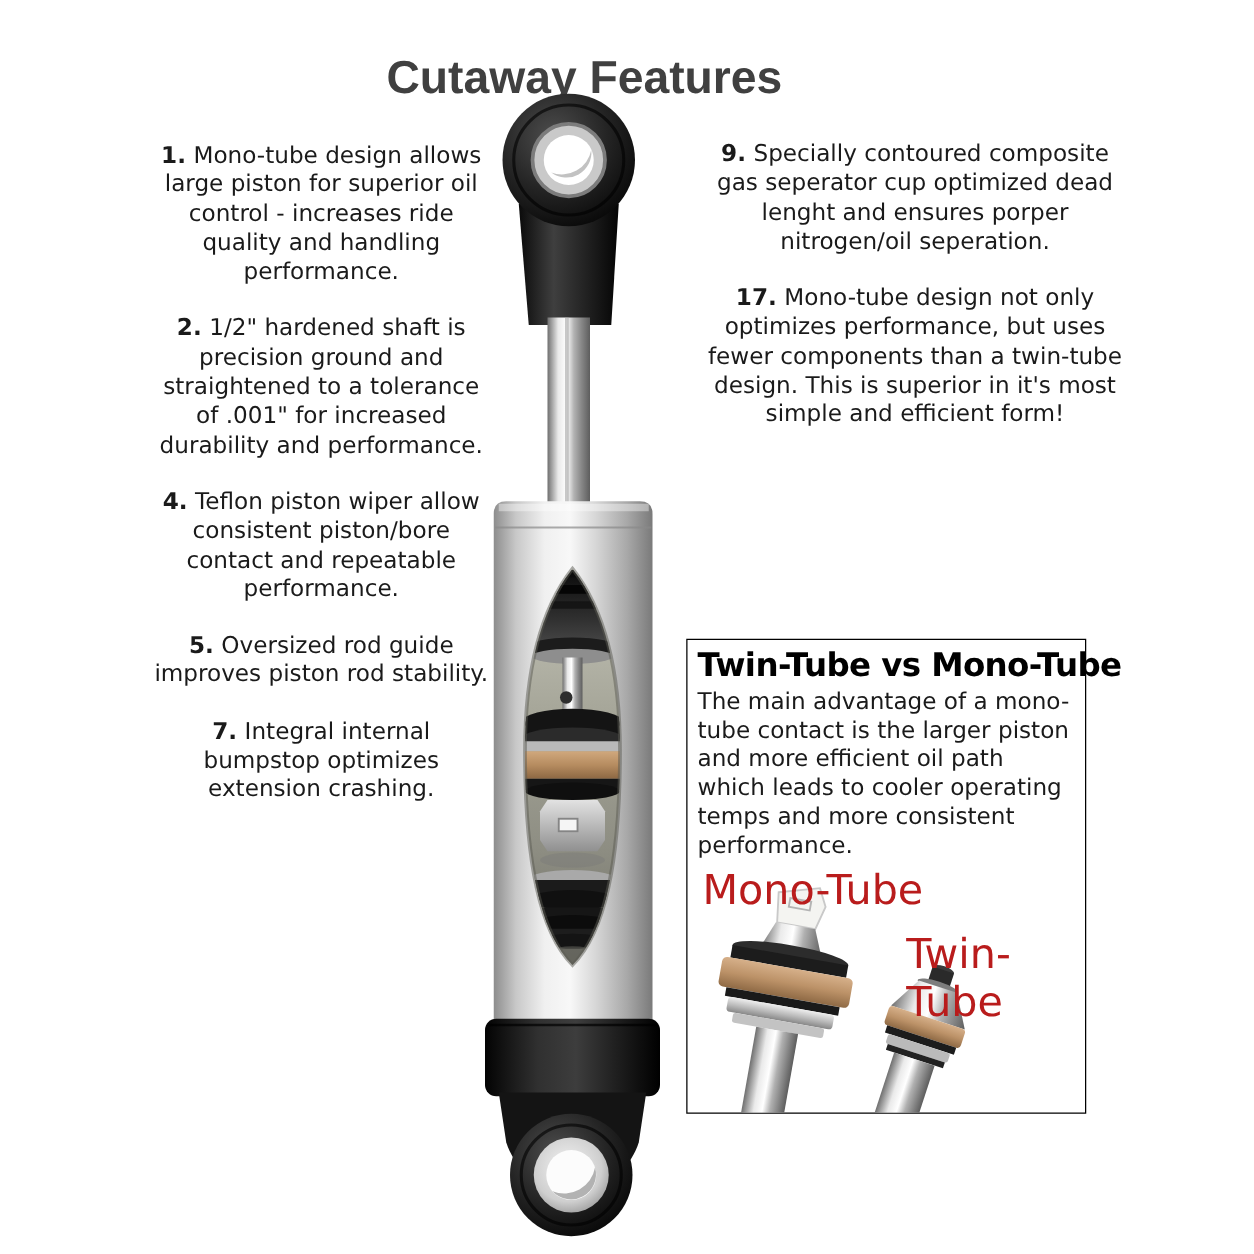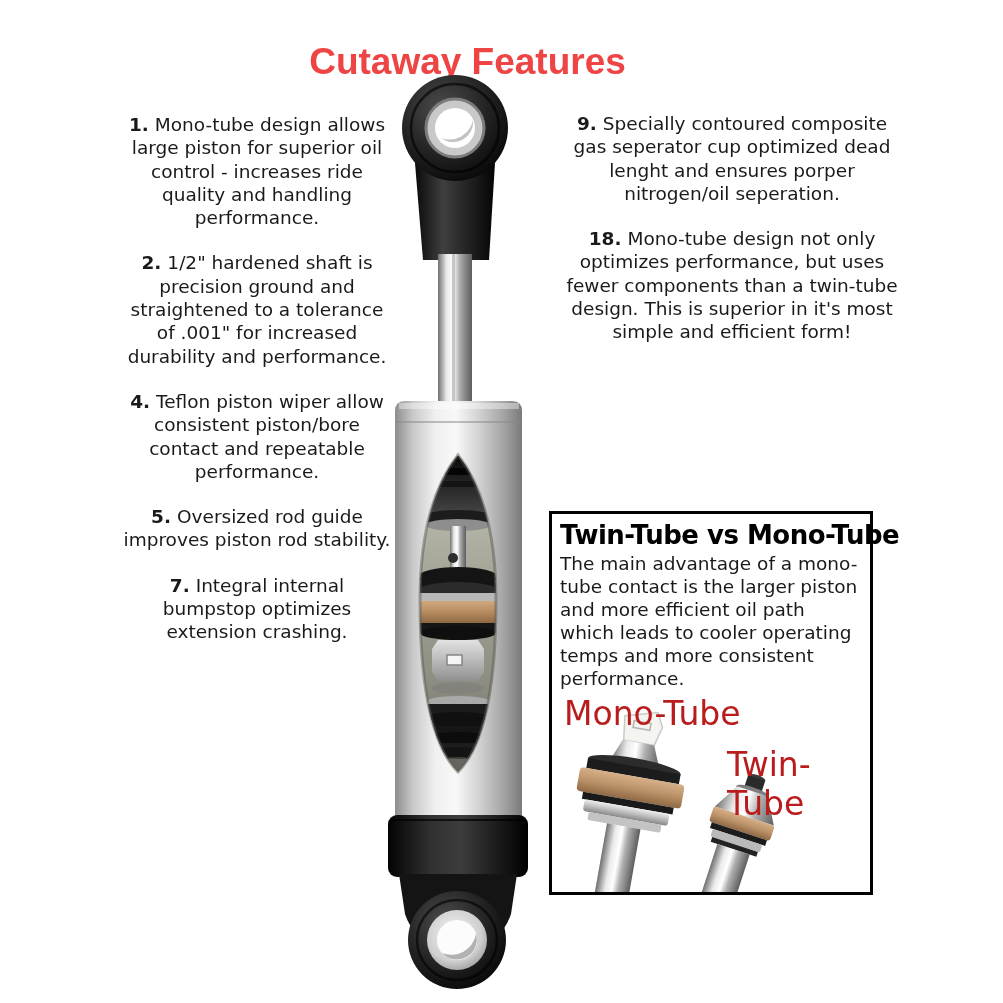--- a/index.html
+++ b/index.html
@@ -4,31 +4,31 @@
 <style>
   html,body{margin:0;padding:0;}
   body{
     width:1003px;height:1003px;position:relative;overflow:hidden;
     background:#ffffff;color:#1a1a1a;
     font-family:"DejaVu Sans", sans-serif;
   }
   .page-title{
     position:absolute;top:16px;left:0;width:935px;text-align:center;
     font-family:"Liberation Sans", sans-serif;
-    font-size:37px;font-weight:bold;color:#ef4444;
+    font-size:37px;font-weight:bold;color:#404040;
   }
   .col{position:absolute;font-size:18.5px;line-height:23.3px;}
   .col p{margin:0 0 22px 0;text-align:center;}
   .num{font-weight:bold;margin-right:6px;}
   .left-col{left:121px;top:113px;width:272px;}
   .right-col{left:564px;top:112px;width:336px;}
 
   .compare-box{
     position:absolute;left:549px;top:511px;width:318px;height:378px;
-    border:3px solid #000000;background:#fff;
+    border:1px solid #000000;background:#fff;
   }
   .compare-title{
     font-size:26px;font-weight:bold;margin:6px 0 0 8px;
     letter-spacing:-0.5px;white-space:nowrap;color:#000;
   }
   .compare-body{
     font-size:18.5px;line-height:23px;margin:2px 6px 0 8px;width:302px;
   }
   .photo-label{position:absolute;font-size:33px;color:#b91c1c;}
   .mono-label{left:12px;top:180px;}
@@ -44,21 +44,21 @@
 <div class="col left-col">
   <p><span class="num">1.</span><span>Mono-tube design allows large piston for superior oil control - increases ride quality and handling performance.</span></p>
   <p><span class="num">2.</span><span>1/2" hardened shaft is precision ground and straightened to a tolerance of .001" for increased durability and performance.</span></p>
   <p><span class="num">4.</span><span>Teflon piston wiper allow consistent piston/bore contact and repeatable performance.</span></p>
   <p><span class="num">5.</span><span>Oversized rod guide improves piston rod stability.</span></p>
   <p><span class="num">7.</span><span>Integral internal bumpstop optimizes extension crashing.</span></p>
 </div>
 
 <div class="col right-col">
   <p><span class="num">9.</span><span>Specially contoured composite gas seperator cup optimized dead lenght and ensures porper nitrogen/oil seperation.</span></p>
-  <p><span class="num">18.</span><span>Mono-tube design not only optimizes performance, but uses fewer components than a twin-tube design.  This is superior in it's most simple and efficient form!</span></p>
+  <p><span class="num">17.</span><span>Mono-tube design not only optimizes performance, but uses fewer components than a twin-tube design.  This is superior in it's most simple and efficient form!</span></p>
 </div>
 
 <svg class="shock-svg" width="165" height="935" viewBox="0 0 165 935">
   <defs>
     <radialGradient id="eyeGrad" cx="38%" cy="32%" r="75%">
       <stop offset="0%" stop-color="#4d4d4d"></stop>
         <stop offset="55%" stop-color="#242424"></stop>
         <stop offset="100%" stop-color="#070707"></stop>
     </radialGradient>
     <linearGradient id="neckGrad" x1="0" y1="0" x2="1" y2="0">

